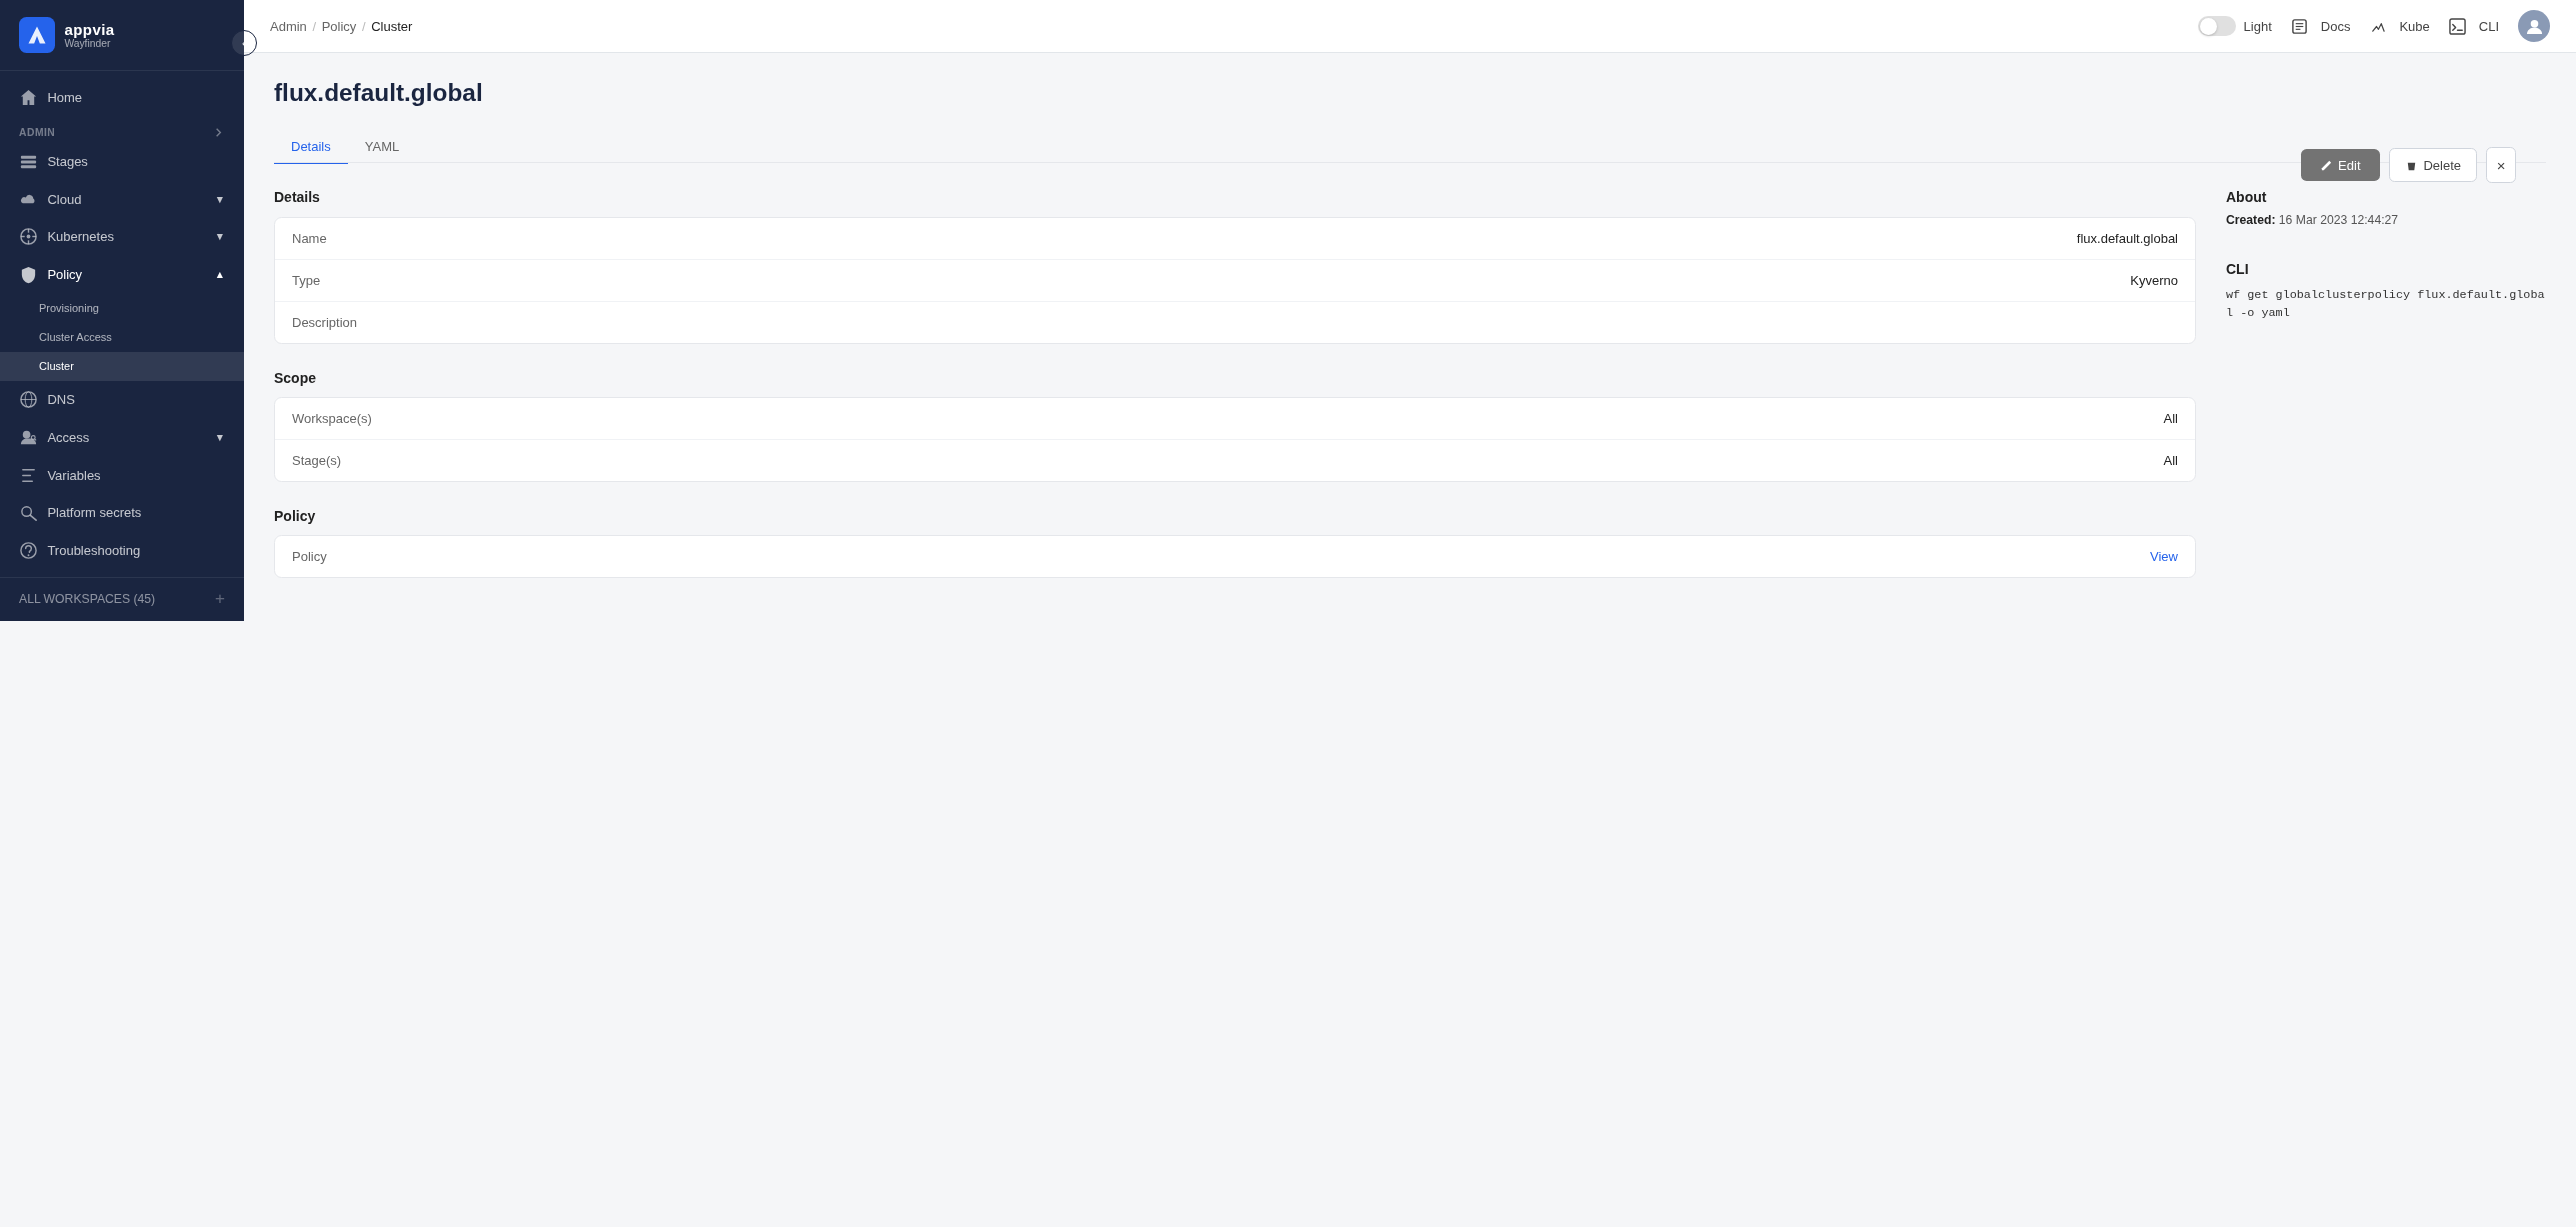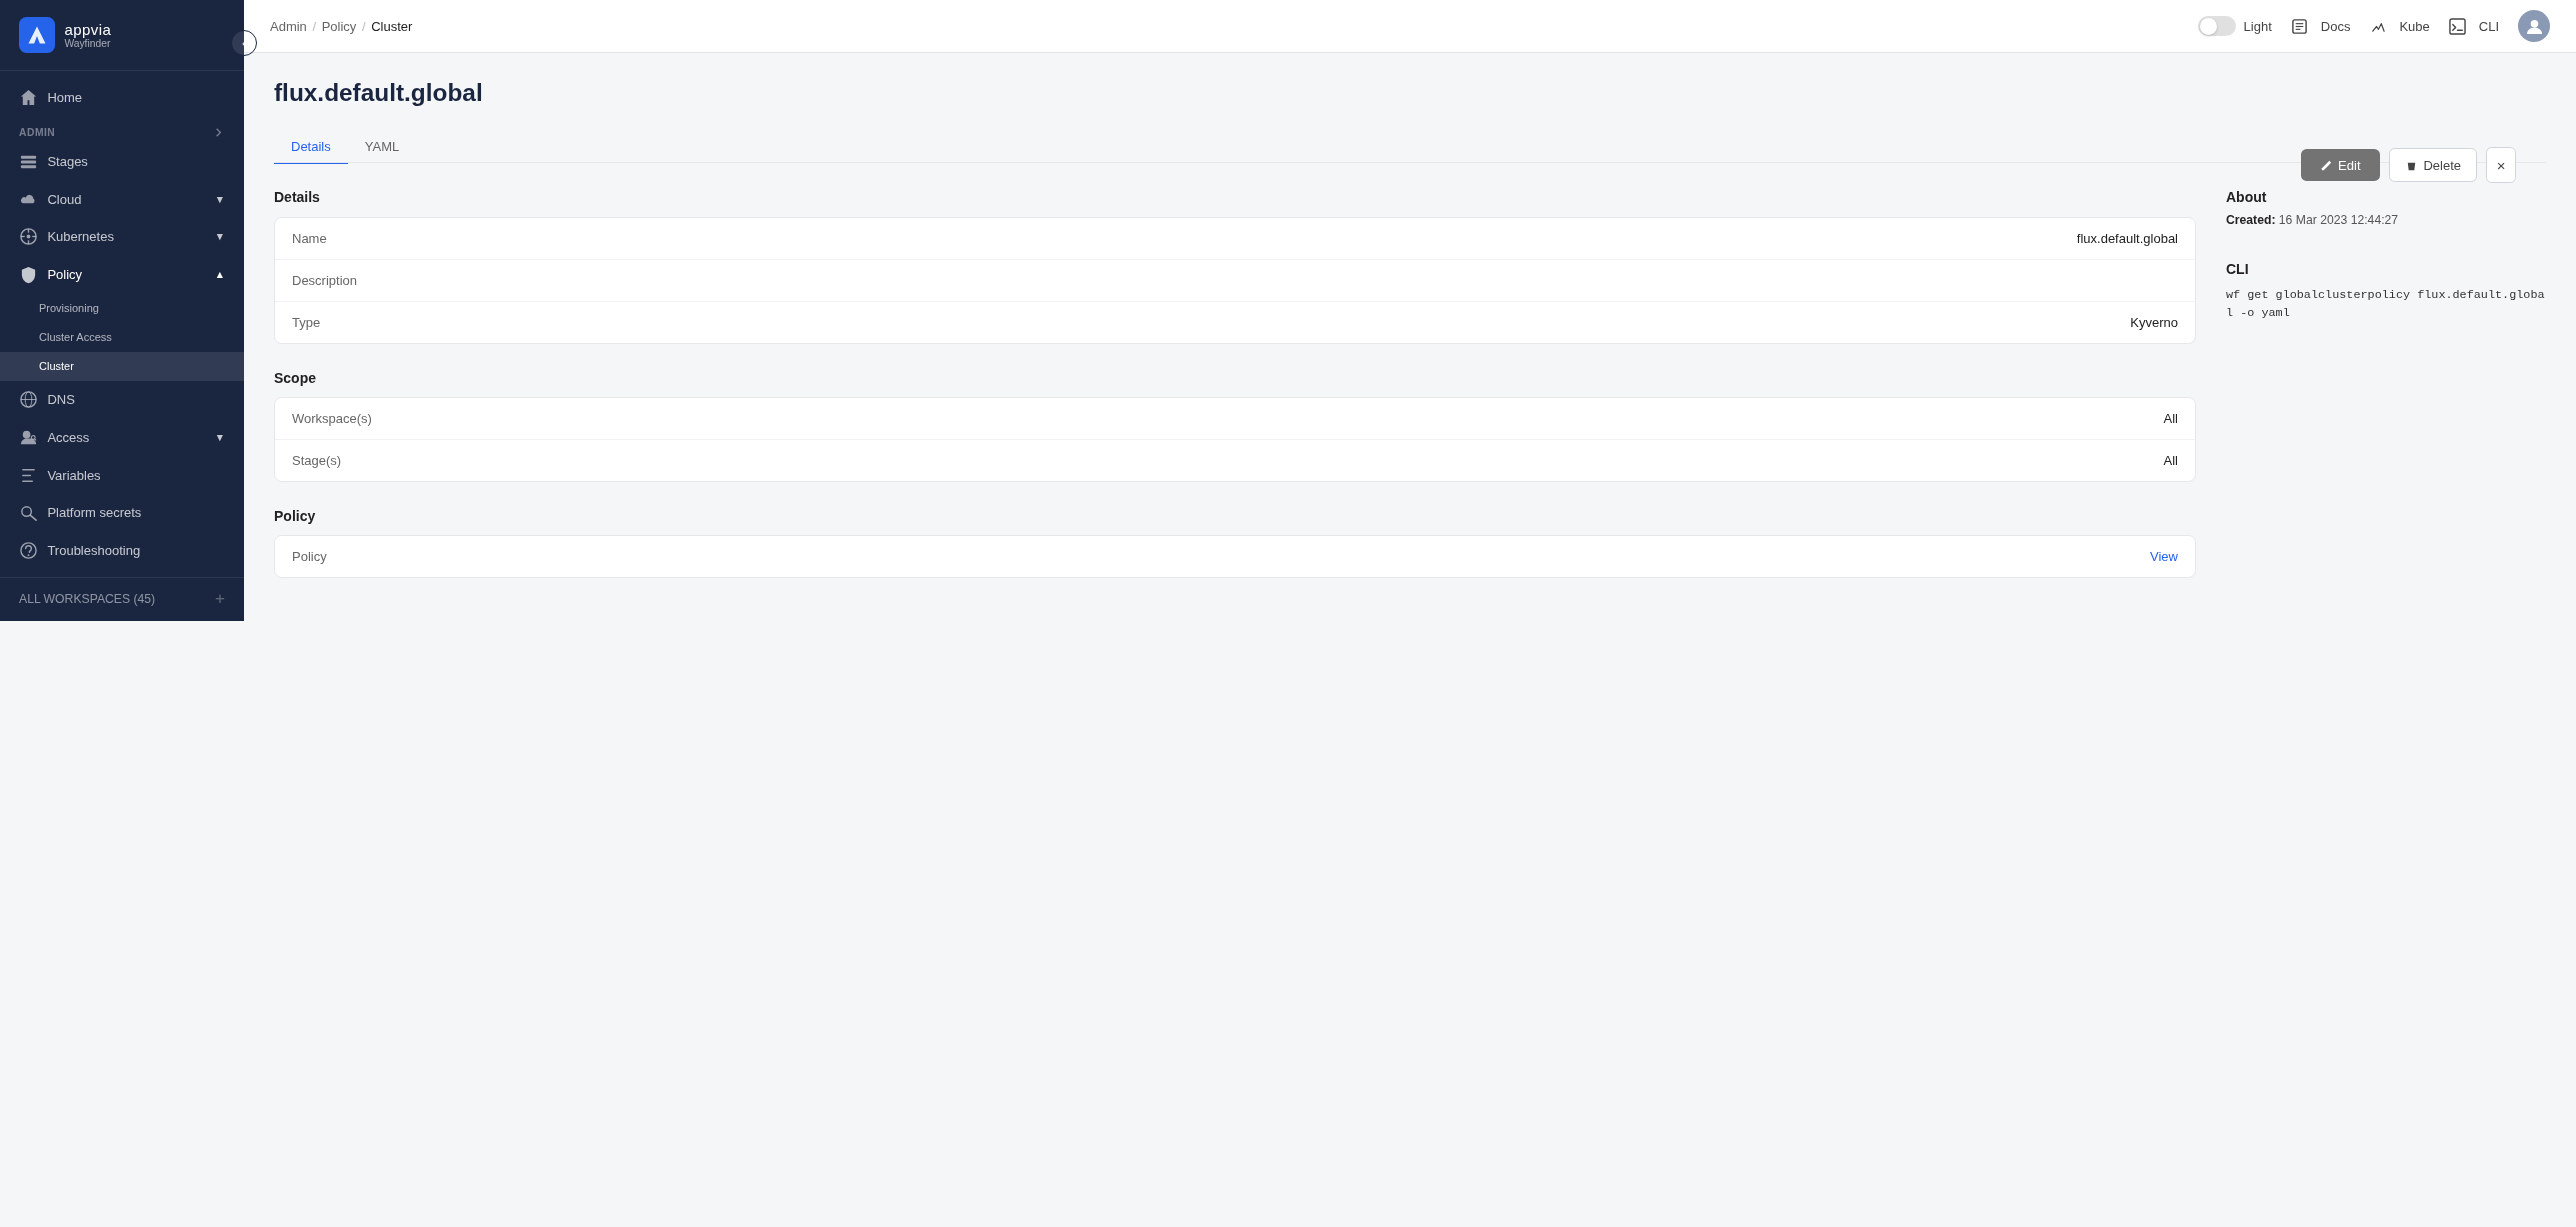--- a/index.html
+++ b/index.html
@@ -90,21 +90,21 @@
   <div class="sidebar-wrapper">
     <div class="sidebar">
 
       <div class="sidebar-logo">
 
         <svg class="logo-icon" viewBox="0 0 38 38" fill="none" xmlns="http://www.w3.org/2000/svg">
           <rect width="38" height="38" rx="8" fill="#2563eb"></rect>
           <polygon points="10,28 19,10 28,28 22,28 19,20 16,28" fill="white" opacity="0.9"></polygon>
         </svg>
         <div>
-          <span style="font-size:15px;font-weight:400;letter-spacing:0.03em;">appvia</span>
+          <span style="font-size:15px;font-weight:700;letter-spacing:0.03em;">appvia</span>
           <span class="logo-sub">Wayfinder</span>
         </div>
         <div class="collapse-btn">‹</div>
       </div>
 
       <div class="sidebar-nav">
 
         <div class="nav-item">
           <svg class="icon" viewBox="0 0 20 20" fill="currentColor">
               <path d="M10 2L2 9h2v9h5v-5h2v5h5V9h2L10 2z"></path>
@@ -308,26 +308,26 @@
         <div>
 
           <div class="section">
             <div class="section-title">Details</div>
             <div class="detail-table">
               <div class="detail-row">
                 <span class="detail-label">Name</span>
                 <span class="detail-value">flux.default.global</span>
               </div>
               <div class="detail-row">
+                <span class="detail-label">Type</span>
+                <span class="detail-value">Kyverno</span>
+              </div>
+              <div class="detail-row">
                 <span class="detail-label">Description</span>
                 <span class="detail-value"></span>
-              </div>
-              <div class="detail-row">
-                <span class="detail-label">Type</span>
-                <span class="detail-value">Kyverno</span>
               </div>
             </div>
           </div>
 
           <div class="section">
             <div class="section-title">Scope</div>
             <div class="detail-table">
               <div class="detail-row">
                 <span class="detail-label">Workspace(s)</span>
                 <span class="detail-value">All</span>

